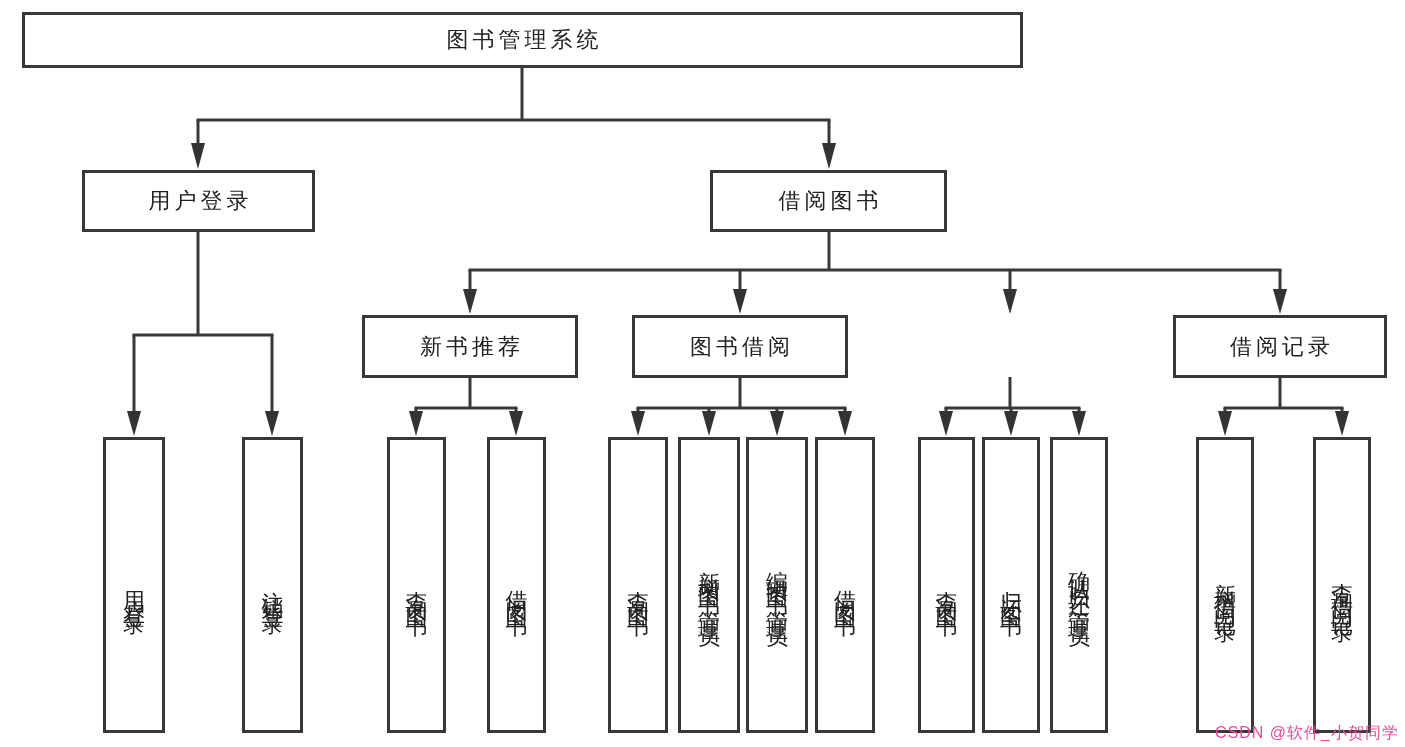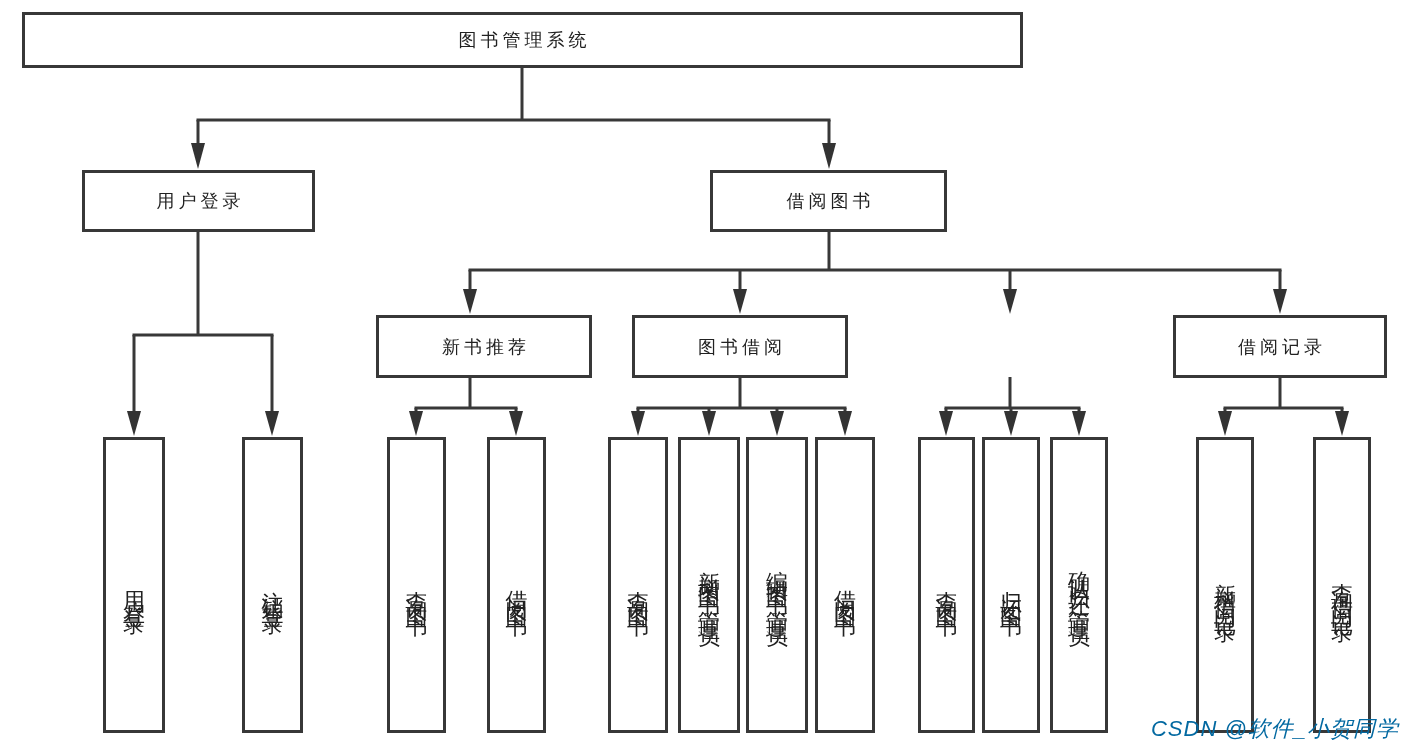--- a/index.html
+++ b/index.html
@@ -6,53 +6,53 @@
   body{
     width:1405px;height:747px;position:relative;background:#ffffff;
     font-family:"Liberation Sans","DejaVu Sans",sans-serif;
     overflow:hidden;
   }
   .stage{position:absolute;left:0;top:0;width:1405px;height:747px;}
   svg.wires{position:absolute;left:0;top:0;z-index:1;}
   .node{
     position:absolute;box-sizing:border-box;background:#ffffff;
     border:3px solid #383838;display:flex;align-items:center;justify-content:center;
-    color:#212121;font-size:18px;letter-spacing:4px;z-index:2;
+    color:#212121;font-size:22px;letter-spacing:4px;z-index:2;
     white-space:nowrap;
   }
   .node .lbl{transform:translateX(2px);} 
   .leaf{
     writing-mode:vertical-rl;letter-spacing:8px;font-size:22px;
   }
   .leaf .lbl{transform:translateY(4px);}
   
   #n-root   {left:22px;  top:12px;  width:1001px;height:56px;}
   #n-user   {left:82px;  top:170px; width:233px; height:62px;}
   #n-mgmt   {left:710px; top:170px; width:237px; height:62px;}
-  #n-newbook{left:376px; top:315px; width:216px; height:63px;}
+  #n-newbook{left:362px; top:315px; width:216px; height:63px;}
   #n-borrow {left:632px; top:315px; width:216px; height:63px;}
   #n-current{left:902px; top:315px; width:216px; height:63px;}
   #n-record {left:1173px;top:315px; width:214px; height:63px;}
   
   #l-userlogin{left:103px; top:437px;width:62px;height:296px;}
   #l-logout   {left:242px; top:437px;width:61px;height:296px;}
   #l-nbquery  {left:387px; top:437px;width:59px;height:296px;}
   #l-nbborrow {left:487px; top:437px;width:59px;height:296px;}
   #l-bbquery  {left:608px; top:437px;width:60px;height:296px;}
   #l-bbadd    {left:678px; top:437px;width:62px;height:296px;}
   #l-bbedit   {left:746px; top:437px;width:62px;height:296px;}
   #l-bbborrow {left:815px; top:437px;width:60px;height:296px;}
   #l-cbquery  {left:918px; top:437px;width:57px;height:296px;}
   #l-cbreturn {left:982px; top:437px;width:58px;height:296px;}
   #l-cbconfirm{left:1050px;top:437px;width:58px;height:296px;}
   #l-bradd    {left:1196px;top:437px;width:58px;height:296px;}
   #l-brquery  {left:1313px;top:437px;width:58px;height:296px;}
   .watermark{
     position:absolute;right:6px;bottom:3px;z-index:5;
-    color:#0369a1;font-size:22px;letter-spacing:1px;font-style:italic;
+    color:#ec4899;font-size:16px;letter-spacing:1px;
   }
 </style>
 </head>
 <body>
 
 <div class="stage">
 
   <svg class="wires" width="1405" height="747" viewBox="0 0 1405 747">
     <g stroke="#383838" stroke-width="3" fill="none">
 

